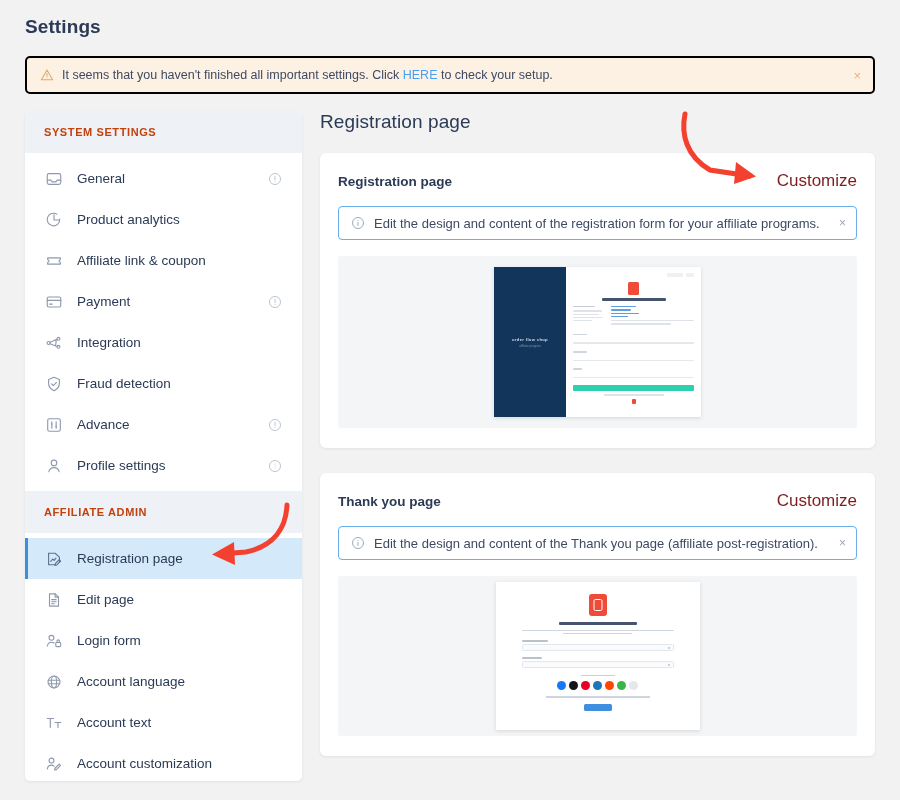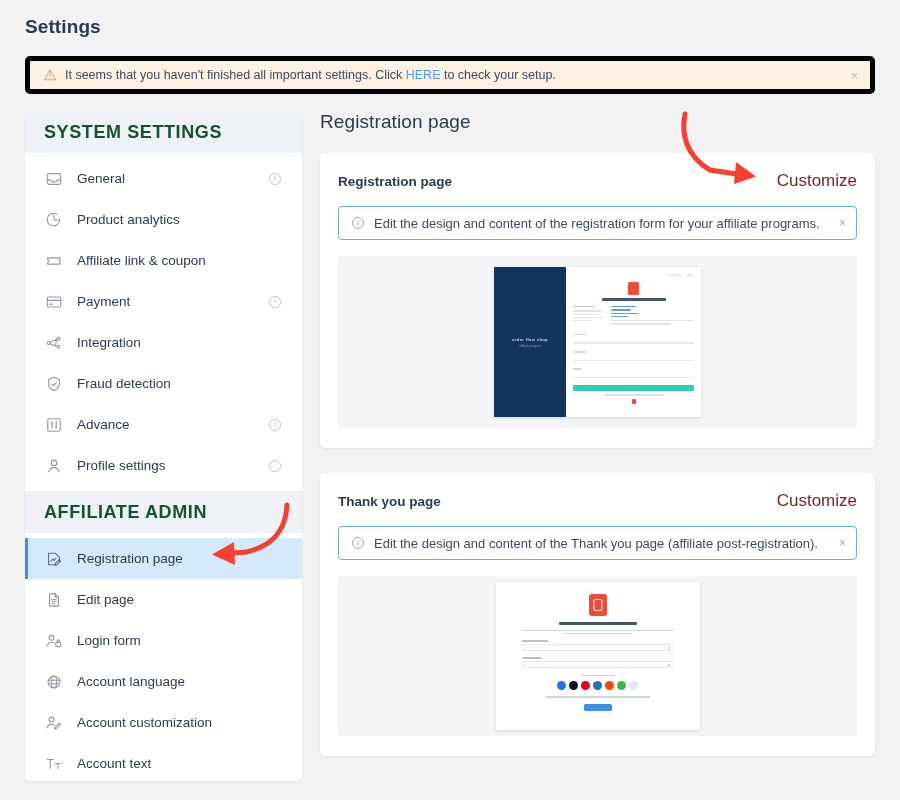--- a/index.html
+++ b/index.html
@@ -15,21 +15,21 @@
   .page-title {
     position: absolute; left: 25px; top: 16px;
     font-size: 19px; font-weight: bold; color: #2b3a55;
     letter-spacing: .1px;
   }
 
   
   .alert {
     position: absolute; left: 25px; top: 56px;
     width: 850px; height: 38px;
-    background: #fdf1e3; border: 5px solid #000000;
+    background: #fdf1e3; border: 2px solid #000000;
     border-radius: 5px;
     display: flex; align-items: center;
   }
   .alert-warn-icon { margin-left: 13px; width: 14px; height: 14px; flex: 0 0 auto; }
   .alert-text {
     margin-left: 8px; font-size: 12.5px; color: #3d4a63; line-height: 1;
   }
   .alert-link { color: #4a9ef0; }
   .alert-close {
     position: absolute; right: 12px; top: 50%; transform: translateY(-50%);
@@ -41,21 +41,21 @@
     position: absolute; left: 25px; top: 111px;
     width: 277px; height: 670px;
     background: #ffffff; border-radius: 5px;
     box-shadow: 0 1px 3px rgba(30,40,60,.08);
     overflow: hidden;
   }
   .sb-section {
     height: 42px; background: #eef1f6;
     display: flex; align-items: center;
     padding-left: 19px;
-    font-size: 18px; font-weight: bold; color: #14532d;
+    font-size: 11px; font-weight: bold; color: #c2410c;
     letter-spacing: .6px;
     text-align: center;
   }
   .sb-item {
     position: relative; height: 41px;
     display: flex; align-items: center;
     padding-left: 19px; cursor: pointer;
   }
   .sb-item .sb-icon {
     width: 19px; height: 19px; flex: 0 0 auto;
@@ -397,37 +397,37 @@
           <circle cx="10" cy="10" r="6.6"></circle>
             <ellipse cx="10" cy="10" rx="2.9" ry="6.6"></ellipse>
             <path d="M3.6 8h12.8M3.6 12h12.8"></path>
         </svg>
       </span>
       <span class="sb-label">Account language</span>
     </div>
 
     <div class="sb-item">
       <span class="sb-icon">
+        <svg viewBox="0 0 20 20" width="18" height="18" fill="none" stroke="currentColor" stroke-width="1.25" stroke-linecap="round">
+          <path d="M2.4 5h7M5.9 5v10"></path>
+            <path d="M11.2 9.4h6.4M14.4 9.4V15"></path>
+        </svg>
+      </span>
+      <span class="sb-label">Account text</span>
+    </div>
+
+    <div class="sb-item">
+      <span class="sb-icon">
         <svg viewBox="0 0 20 20" width="18" height="18" fill="none" stroke="currentColor" stroke-width="1.25" stroke-linecap="round" stroke-linejoin="round">
           <circle cx="7.2" cy="6.2" r="2.7"></circle>
             <path d="M2.6 15.4c.5-2.6 2.4-4.1 4.6-4.1 1.1 0 2.2.4 3 1.1"></path>
           <path d="m12.6 16.2 4.6-4.6-1.5-1.5-4.6 4.6-.4 1.9Z"></path>
         </svg>
       </span>
       <span class="sb-label">Account customization</span>
-    </div>
-
-    <div class="sb-item">
-      <span class="sb-icon">
-        <svg viewBox="0 0 20 20" width="18" height="18" fill="none" stroke="currentColor" stroke-width="1.25" stroke-linecap="round">
-          <path d="M2.4 5h7M5.9 5v10"></path>
-            <path d="M11.2 9.4h6.4M14.4 9.4V15"></path>
-        </svg>
-      </span>
-      <span class="sb-label">Account text</span>
     </div>
   </div>
 
   <div class="main">
     <div class="main-title">Registration page</div>
 
     <div class="card">
       <div class="card-head">
         <span class="card-title">Registration page</span>
         <span class="card-action">Customize</span>

